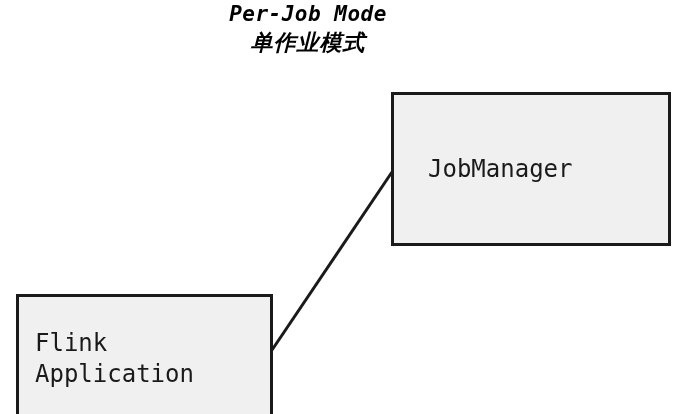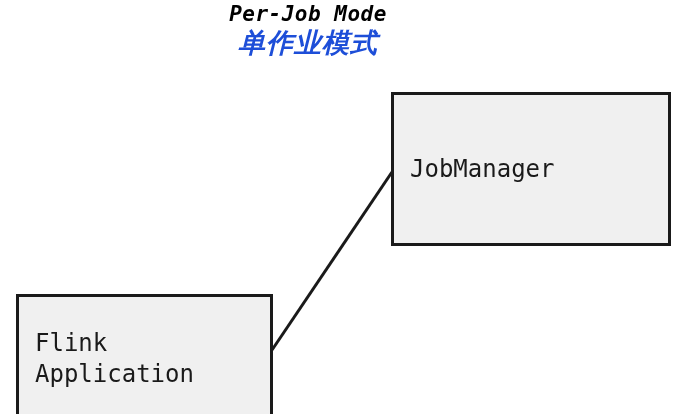--- a/index.html
+++ b/index.html
@@ -39,23 +39,23 @@
     font-size: 21px;
     line-height: 25px;
     color: #000000;
     letter-spacing: 0.5px;
     white-space: pre;
   }
   .title-zh {
     font-family: "DejaVu Sans", "Liberation Sans", sans-serif;
     font-weight: bold;
     font-style: italic;
-    font-size: 27px;
+    font-size: 22px;
     line-height: 31px;
-    color: #1d4ed8;
+    color: #000000;
     letter-spacing: 1px;
     white-space: pre;
   }
 
   
   #edges {
     position: absolute;
     left: 0;
     top: 0;
     width: 692px;
@@ -79,21 +79,21 @@
     line-height: 31px;
     color: #1a1a1a;
     white-space: pre;
   }
 
   #node-jobmanager {
     left: 391px;
     top: 92px;
     width: 280px;
     height: 154px;
-    padding-left: 16px;
+    padding-left: 34px;
   }
 
   #node-flink-application {
     left: 16px;
     top: 294px;
     width: 257px;
     height: 129px;
     padding-left: 16px;
   }
 </style>

